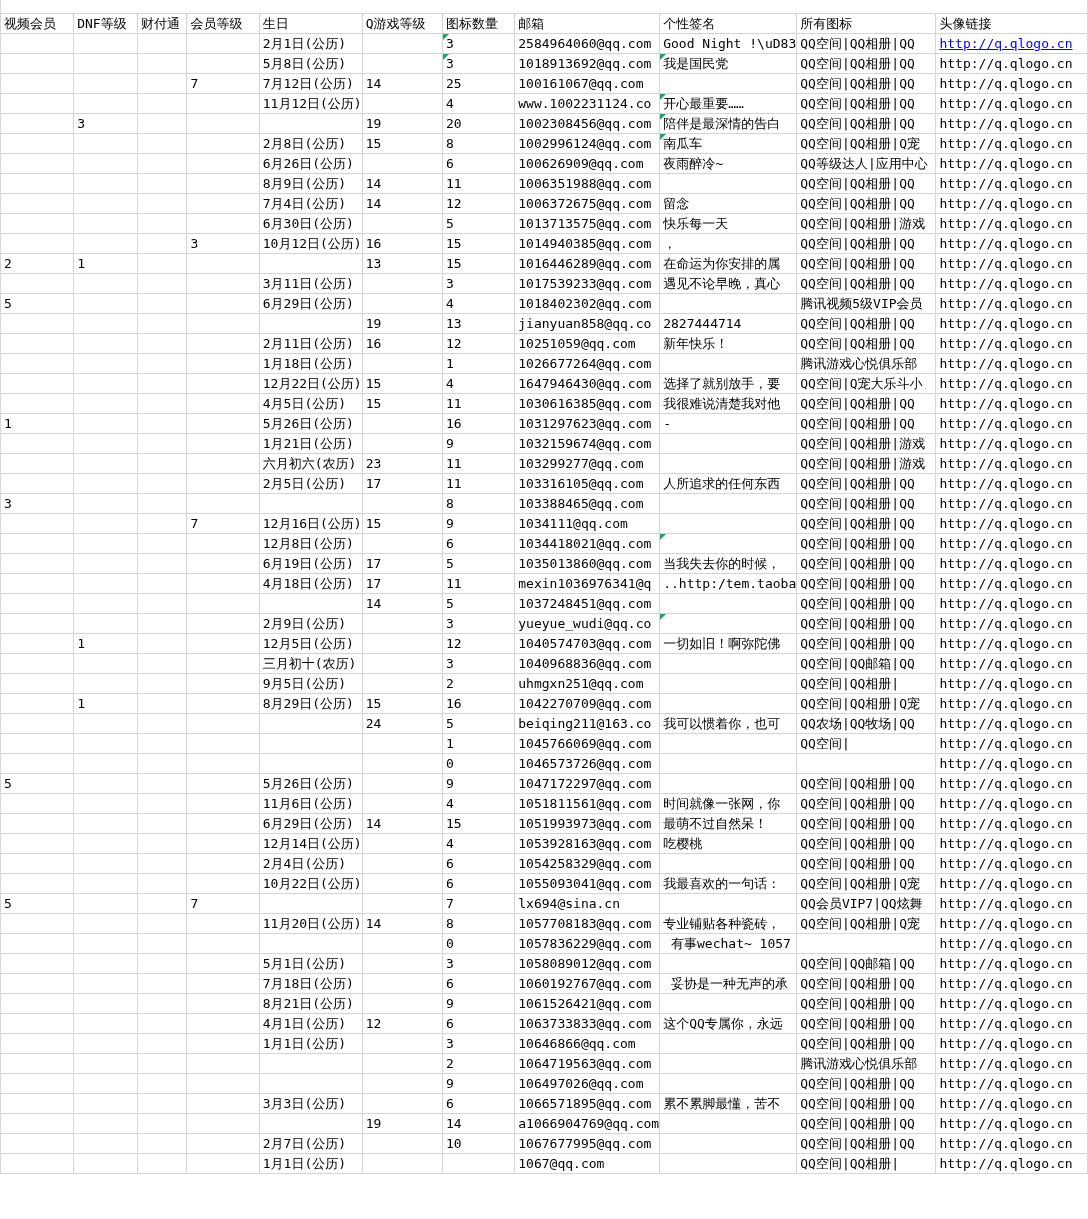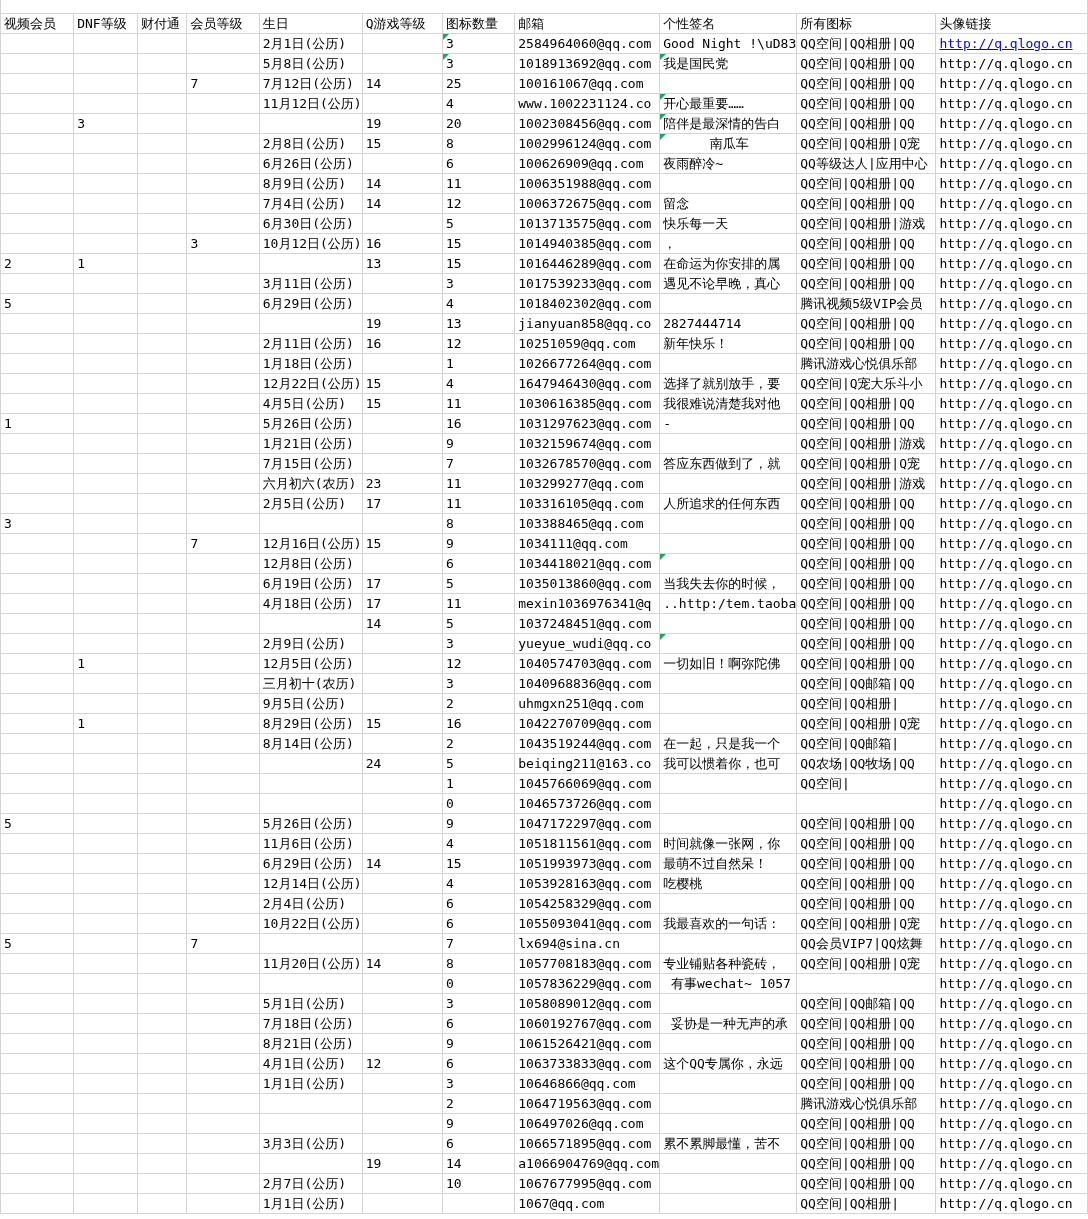--- a/index.html
+++ b/index.html
@@ -17,21 +17,21 @@
     overflow:hidden;
     white-space:pre;
     text-align:left;
     vertical-align:middle;
     font-weight:normal;
     position:relative;
     line-height:19px;
   }
   tr.spacer td{height:13px;border-top:none;}
   td.hyperlink{color:#0000ff;text-decoration:underline;}
-  td.sig-right{text-align:center;padding-right:1px;}
+  td.sig-right{text-align:left;padding-right:1px;}
   .tri{
     position:absolute;top:0;left:0;width:0;height:0;
     border-top:6px solid #21a366;border-right:6px solid transparent;
   }
 </style>
 </head>
 <body>
 
 <table>
   <colgroup id="cols">
@@ -335,33 +335,20 @@
         <td>1032159674@qq.com</td>
         <td></td>
         <td>QQ空间|QQ相册|游戏</td>
         <td>http://q.qlogo.cn</td>
       </tr>
       <tr>
         <td></td>
         <td></td>
         <td></td>
         <td></td>
-        <td>7月15日(公历)</td>
-        <td></td>
-        <td>7</td>
-        <td>1032678570@qq.com</td>
-        <td>答应东西做到了，就</td>
-        <td>QQ空间|QQ相册|Q宠</td>
-        <td>http://q.qlogo.cn</td>
-      </tr>
-      <tr>
-        <td></td>
-        <td></td>
-        <td></td>
-        <td></td>
         <td>六月初六(农历)</td>
         <td>23</td>
         <td>11</td>
         <td>103299277@qq.com</td>
         <td></td>
         <td>QQ空间|QQ相册|游戏</td>
         <td>http://q.qlogo.cn</td>
       </tr>
       <tr>
         <td></td>
@@ -510,33 +497,20 @@
         <td></td>
         <td>1</td>
         <td></td>
         <td></td>
         <td>8月29日(公历)</td>
         <td>15</td>
         <td>16</td>
         <td>1042270709@qq.com</td>
         <td></td>
         <td>QQ空间|QQ相册|Q宠</td>
-        <td>http://q.qlogo.cn</td>
-      </tr>
-      <tr>
-        <td></td>
-        <td></td>
-        <td></td>
-        <td></td>
-        <td>8月14日(公历)</td>
-        <td></td>
-        <td>2</td>
-        <td>1043519244@qq.com</td>
-        <td>在一起，只是我一个</td>
-        <td>QQ空间|QQ邮箱|</td>
         <td>http://q.qlogo.cn</td>
       </tr>
       <tr>
         <td></td>
         <td></td>
         <td></td>
         <td></td>
         <td></td>
         <td>24</td>
         <td>5</td>

